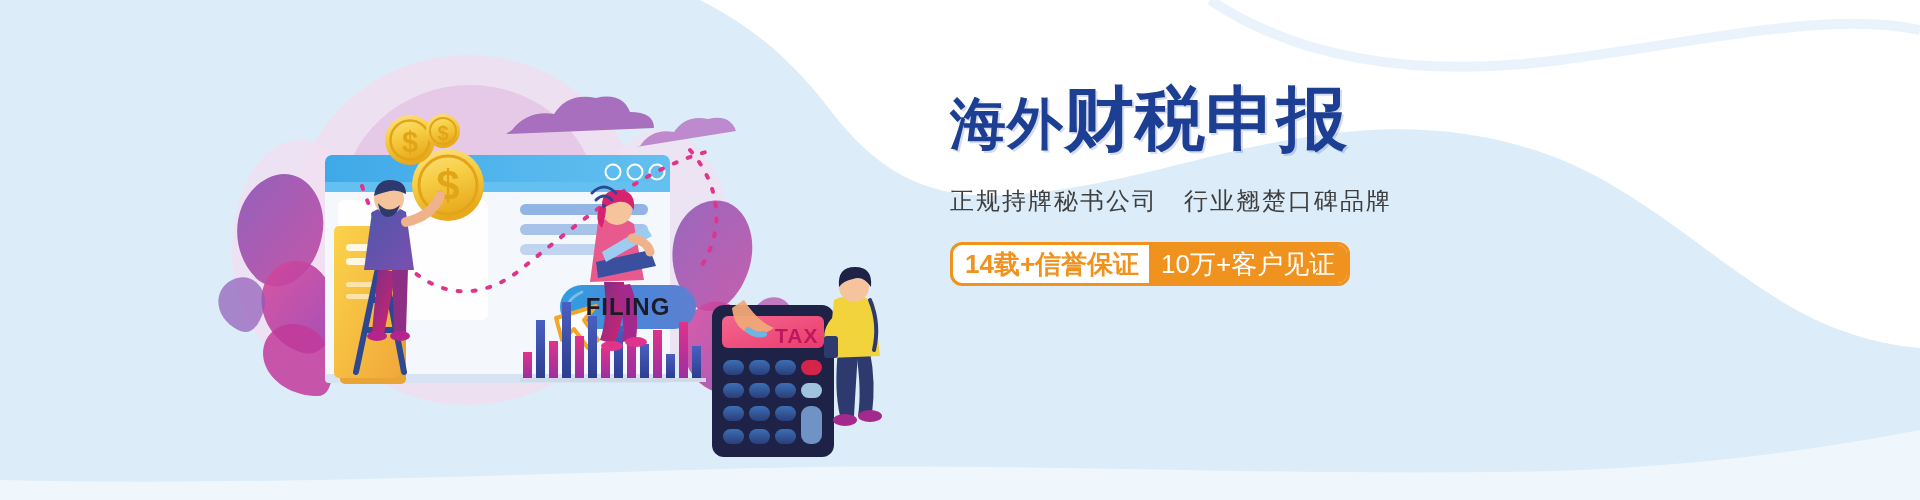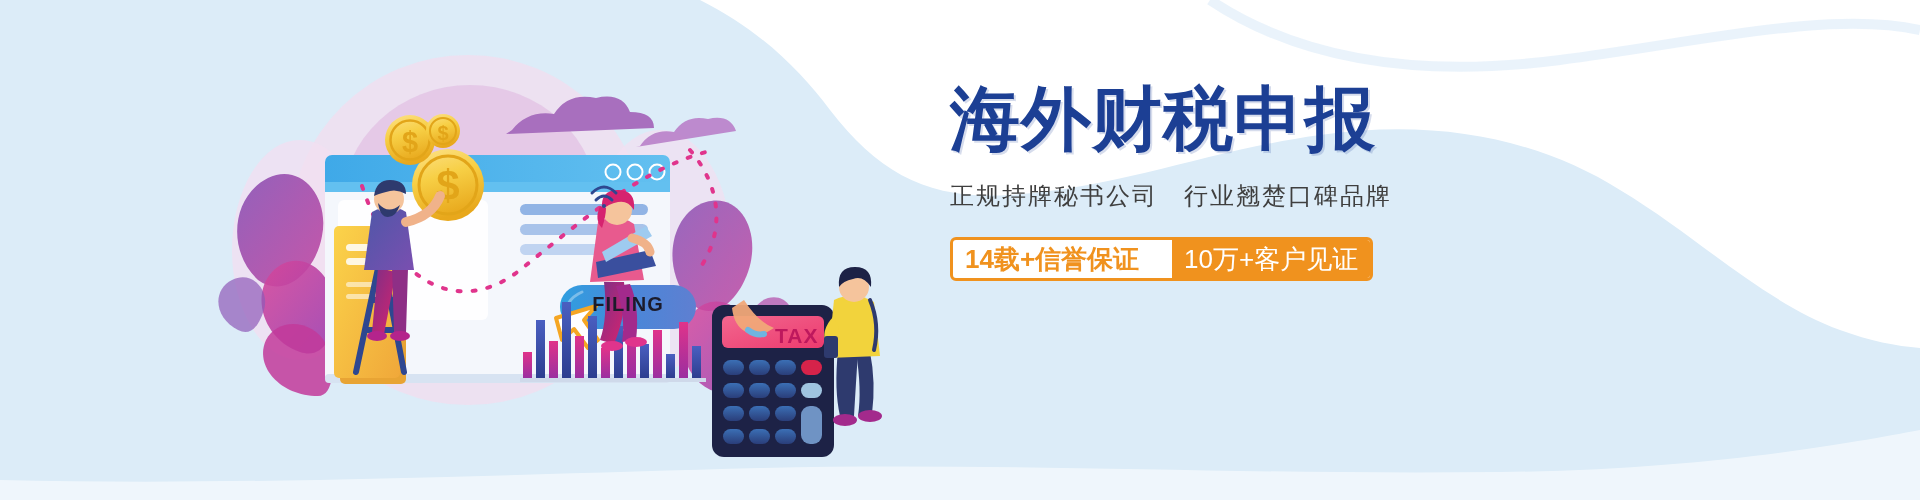--- a/index.html
+++ b/index.html
@@ -30,42 +30,41 @@
   #headline {
     font-family: "Liberation Sans", "DejaVu Sans", sans-serif;
     font-weight: bold;
     font-size: 74px;
     line-height: 80px;
     letter-spacing: 1px;
     color: #1c3f94;
     white-space: nowrap;
     text-shadow: 2px 2px 0 rgba(28,63,148,0.18);
   }
-  #headline .h-a { font-size: 70px; }
+  #headline .h-a { font-size: 56px; }
   #headline .h-b { font-size: 70px; }
   #subline {
     margin-top: 18px;
     font-size: 24px;
     line-height: 38px;
     letter-spacing: 2px;
     color: #3f3f3f;
     white-space: nowrap;
   }
   #subline .gap { display: inline-block; width: 26px; }
 
   #badge-row {
     margin-top: 22px;
     display: inline-flex;
     align-items: stretch;
     border: 3px solid #f0921e;
-    border-radius: 6px;
+    border-radius: 12px;
     overflow: hidden;
     height: 44px;
     background: #ffffff;
-    gap: 23px;
   }
   #badge-left {
     display: flex; align-items: center;
     padding: 0 10px 0 12px;
     color: #f0921e;
     font-size: 26px;
     font-weight: bold;
     letter-spacing: 0px;
     white-space: nowrap;
   }
@@ -80,21 +79,21 @@
     white-space: nowrap;
   }
 
   
   #illustration { position: absolute; left: 0; top: 0; width: 950px; height: 500px; z-index: 30; }
   #filing-label {
     position: absolute;
     left: 568px; top: 293px;
     width: 120px;
     text-align: center;
-    font-size: 20px;
+    font-size: 24px;
     font-weight: bold;
     letter-spacing: 1px;
     color: #1b1b2b;
     z-index: 36;
     pointer-events: none;
   }
   #tax-label {
     position: absolute;
     left: 775px; top: 324px;
     font-size: 21px;

